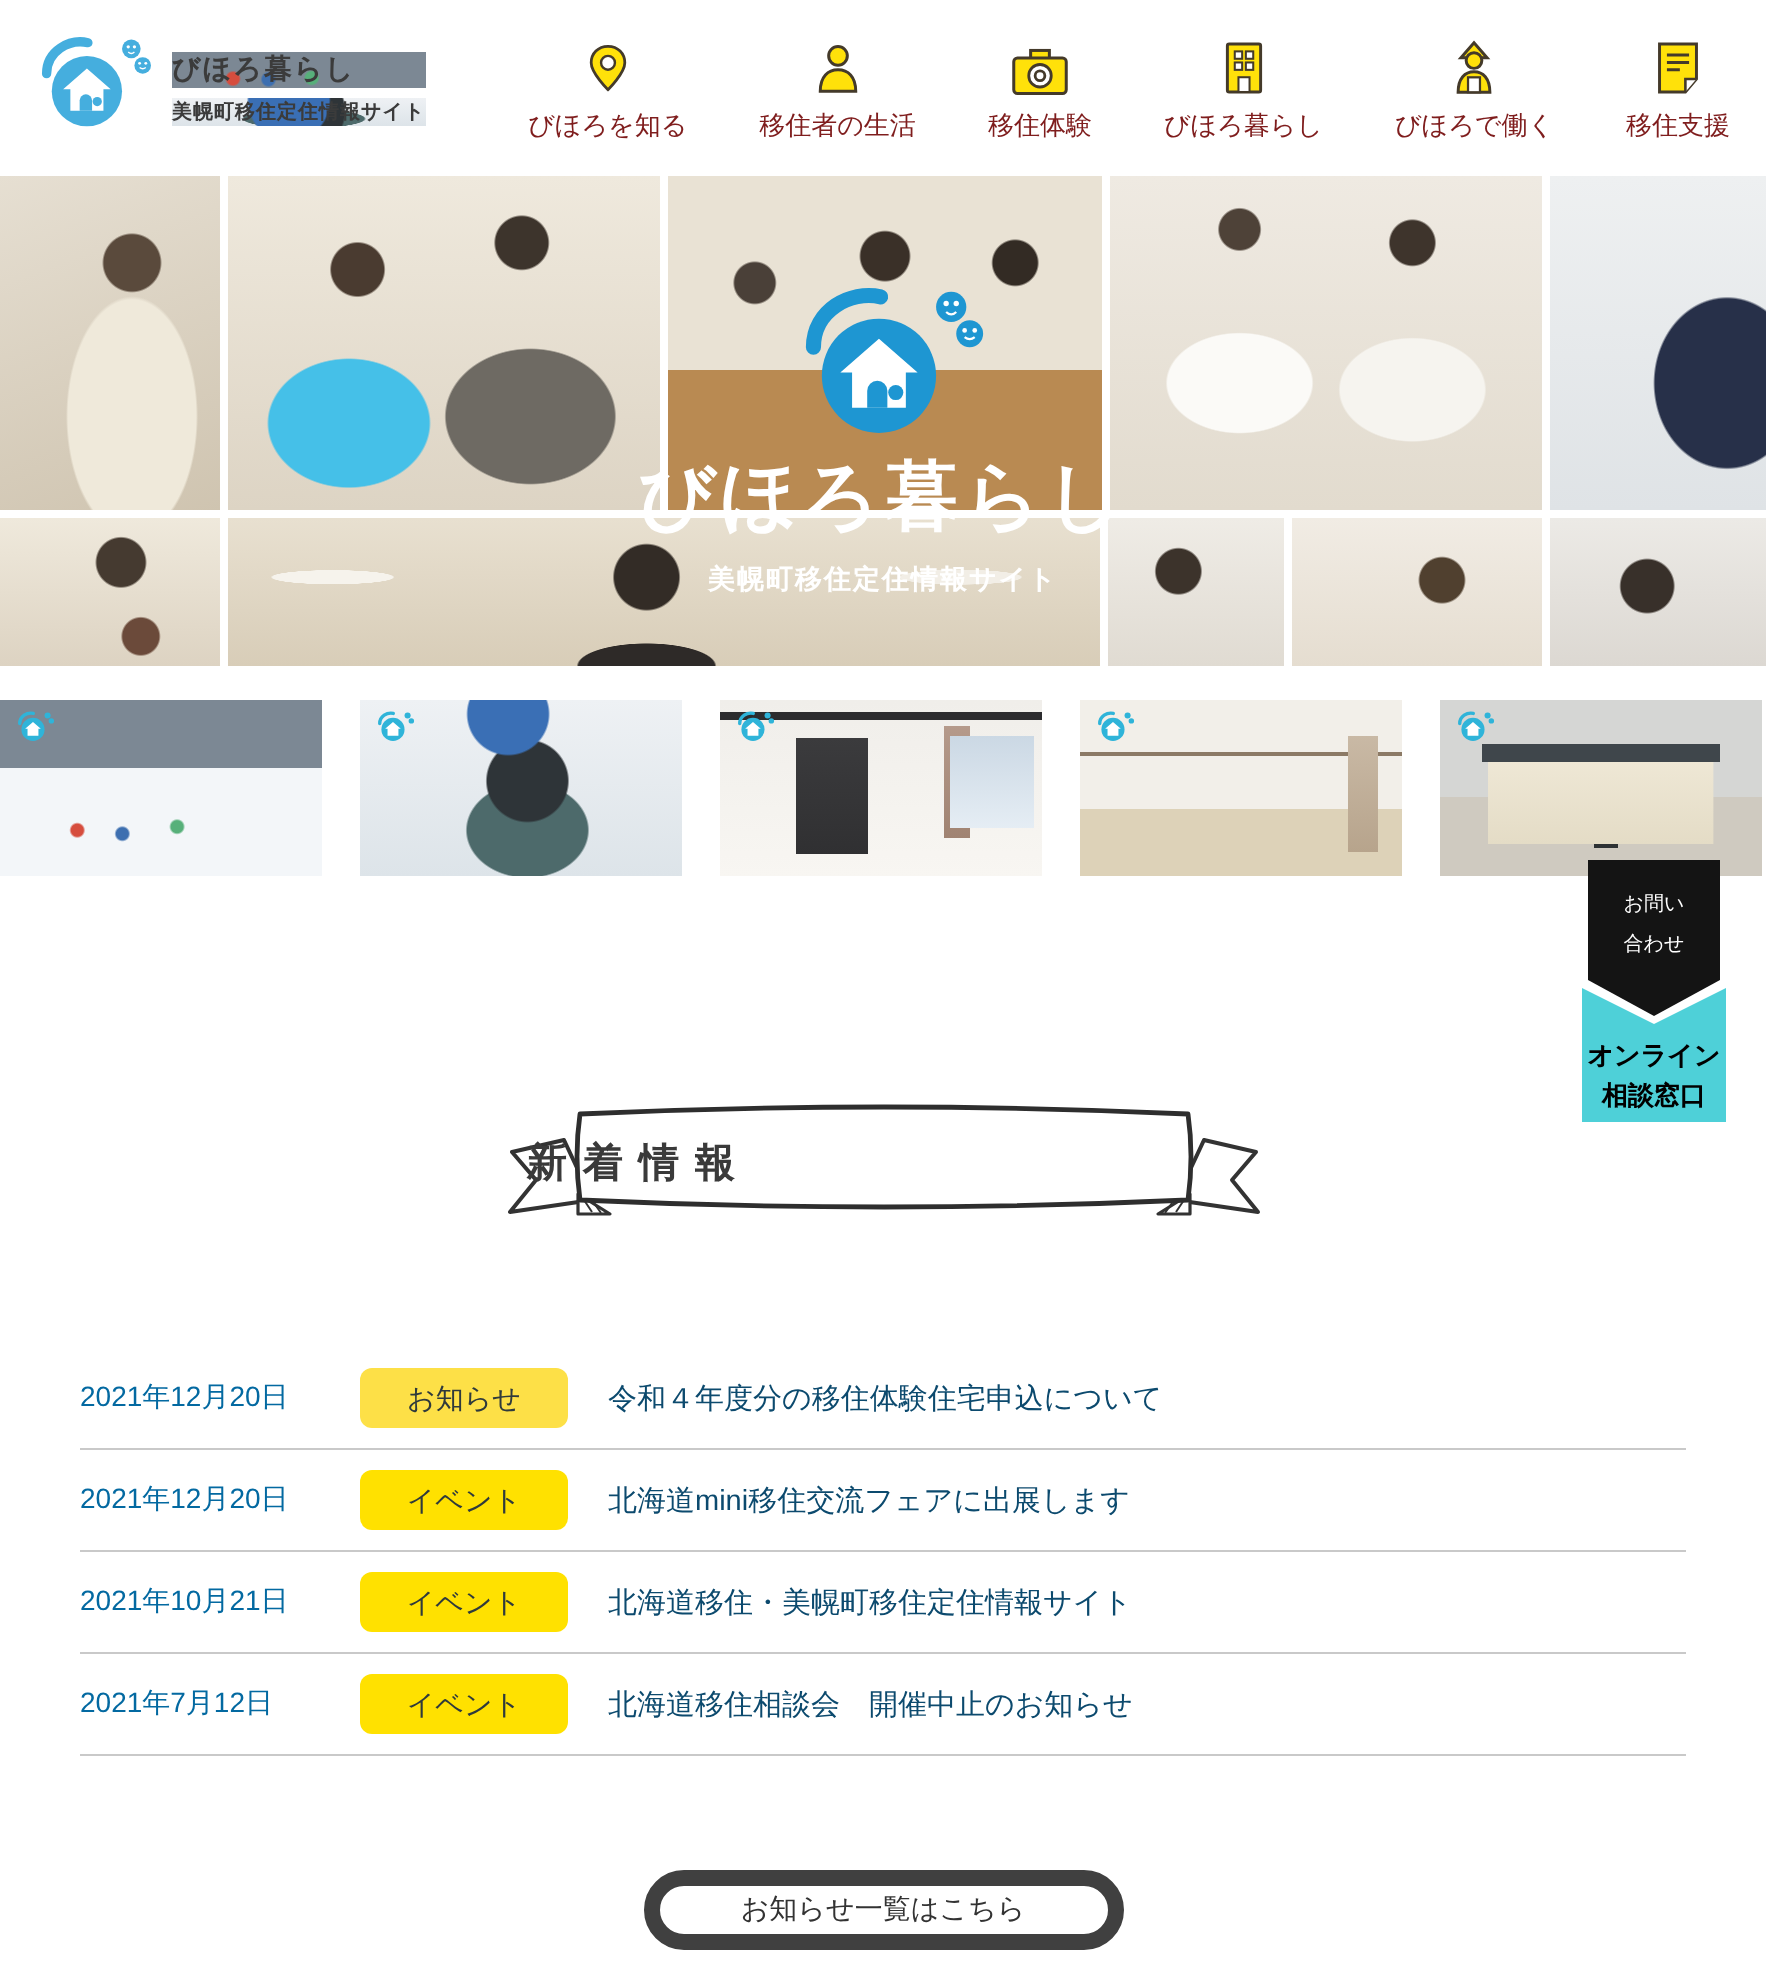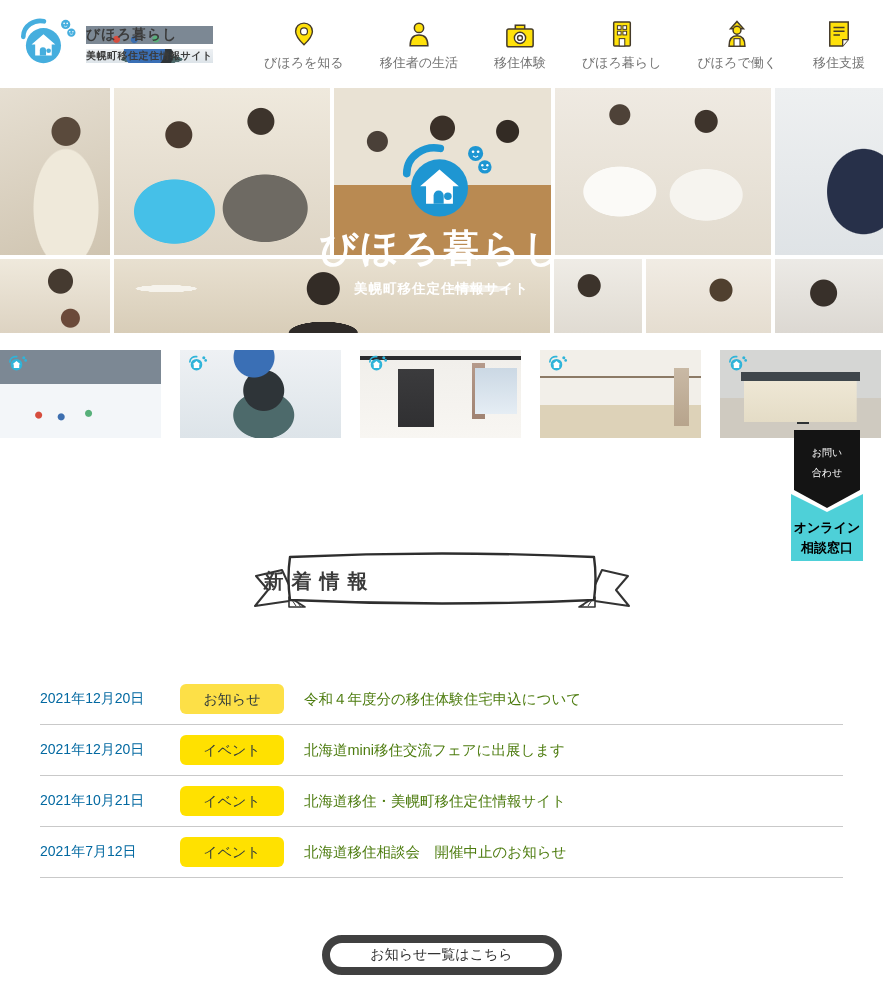--- a/index.html
+++ b/index.html
@@ -10,21 +10,21 @@
   }
 
   
   .site-header { height:88px; display:flex; align-items:center; padding:0 14px; background:#fff; }
   .brand { display:flex; align-items:center; gap:10px; cursor:pointer; }
   .brand-text .t1 { font-size:14px; font-weight:bold; color:#3b3b3b; letter-spacing:1px; }
   .brand-text .t2 { font-size:10px; font-weight:bold; color:#3b3b3b; margin-top:5px; letter-spacing:.5px; }
   .main-nav { margin-left:auto; display:flex; gap:36px; padding-right:4px; }
   .nav-item { display:flex; flex-direction:column; align-items:center; cursor:pointer; }
   .nav-item .icon { height:32px; display:flex; align-items:flex-end; }
-  .nav-item .label { margin-top:5px; font-size:13px; color:#737373; white-space:nowrap; }
+  .nav-item .label { margin-top:5px; font-size:13px; color:#7f1d1d; white-space:nowrap; }
 
   
   .hero { position:relative; height:245px; background:#fff; overflow:hidden; }
   .ph { position:absolute; }
   .pA { background:radial-gradient(circle at 60% 26%,#5a4a3c 0 14px,transparent 15px),radial-gradient(ellipse at 60% 72%,#efe9da 0 32px,transparent 33px),linear-gradient(160deg,#e6dfd2,#cfc4b0); }
   .pB { background:radial-gradient(circle at 30% 28%,#4a3b30 0 13px,transparent 14px),radial-gradient(ellipse at 28% 74%,#45c0e8 0 40px,transparent 41px),radial-gradient(circle at 68% 20%,#3d342c 0 13px,transparent 14px),radial-gradient(ellipse at 70% 72%,#6e6a63 0 42px,transparent 43px),linear-gradient(#efe9dd,#ddd4c4); }
   .pC { background:radial-gradient(circle at 50% 24%,#3a3028 0 12px,transparent 13px),radial-gradient(circle at 20% 32%,#4a4038 0 10px,transparent 11px),radial-gradient(circle at 80% 26%,#332b24 0 11px,transparent 12px),linear-gradient(#e9e2d4 0 58%,#b98a52 58% 100%); }
   .pD { background:radial-gradient(circle at 30% 16%,#4e4238 0 10px,transparent 11px),radial-gradient(ellipse at 30% 62%,#fbfaf7 0 36px,transparent 37px),radial-gradient(circle at 70% 20%,#3e342c 0 11px,transparent 12px),radial-gradient(ellipse at 70% 64%,#f6f4ef 0 36px,transparent 37px),linear-gradient(#efeae2,#e2dbce); }
   .pE { background:radial-gradient(ellipse at 82% 62%,#273049 0 36px,transparent 37px),linear-gradient(#eef0f1,#dfe3e6); }
   .pF { background:radial-gradient(circle at 55% 30%,#453a30 0 12px,transparent 13px),radial-gradient(circle at 64% 80%,#6b4a3a 0 9px,transparent 10px),linear-gradient(#efe9dc,#ddd3c2); }
@@ -59,21 +59,21 @@
   .banner { width:380px; height:66px; margin:110px auto 0; position:relative; }
   .banner-label { position:absolute; top:20px; left:4px; right:0; text-align:left;
     font-size:20px; font-weight:bold; letter-spacing:8px; text-indent:8px; color:#3a3a3a; }
 
   
   .news-list { margin:60px 40px 0; }
   .news-row { height:51px; display:flex; align-items:center; border-bottom:1px solid #c9c9c9; }
   .news-date { width:140px; font-size:14px; color:#0369a1; flex:none; }
   .badge { width:104px; height:30px; line-height:30px; text-align:center; border-radius:6px;
     font-size:14px; color:#2f3a3c; flex:none; }
-  .news-text { margin-left:20px; font-size:14.5px; color:#4d7c0f; cursor:pointer; }
+  .news-text { margin-left:20px; font-size:14.5px; color:#0c4a6e; cursor:pointer; }
 
   
   .more-btn { display:block; margin:57px auto 0; width:240px; height:40px; background:#fff;
     border:8px solid #404040; border-radius:20px; font-size:14px; color:#333;
     font-family:Liberation Sans, sans-serif; cursor:pointer; }
 </style>
 </head>
 <body>
 
 <header class="site-header">

